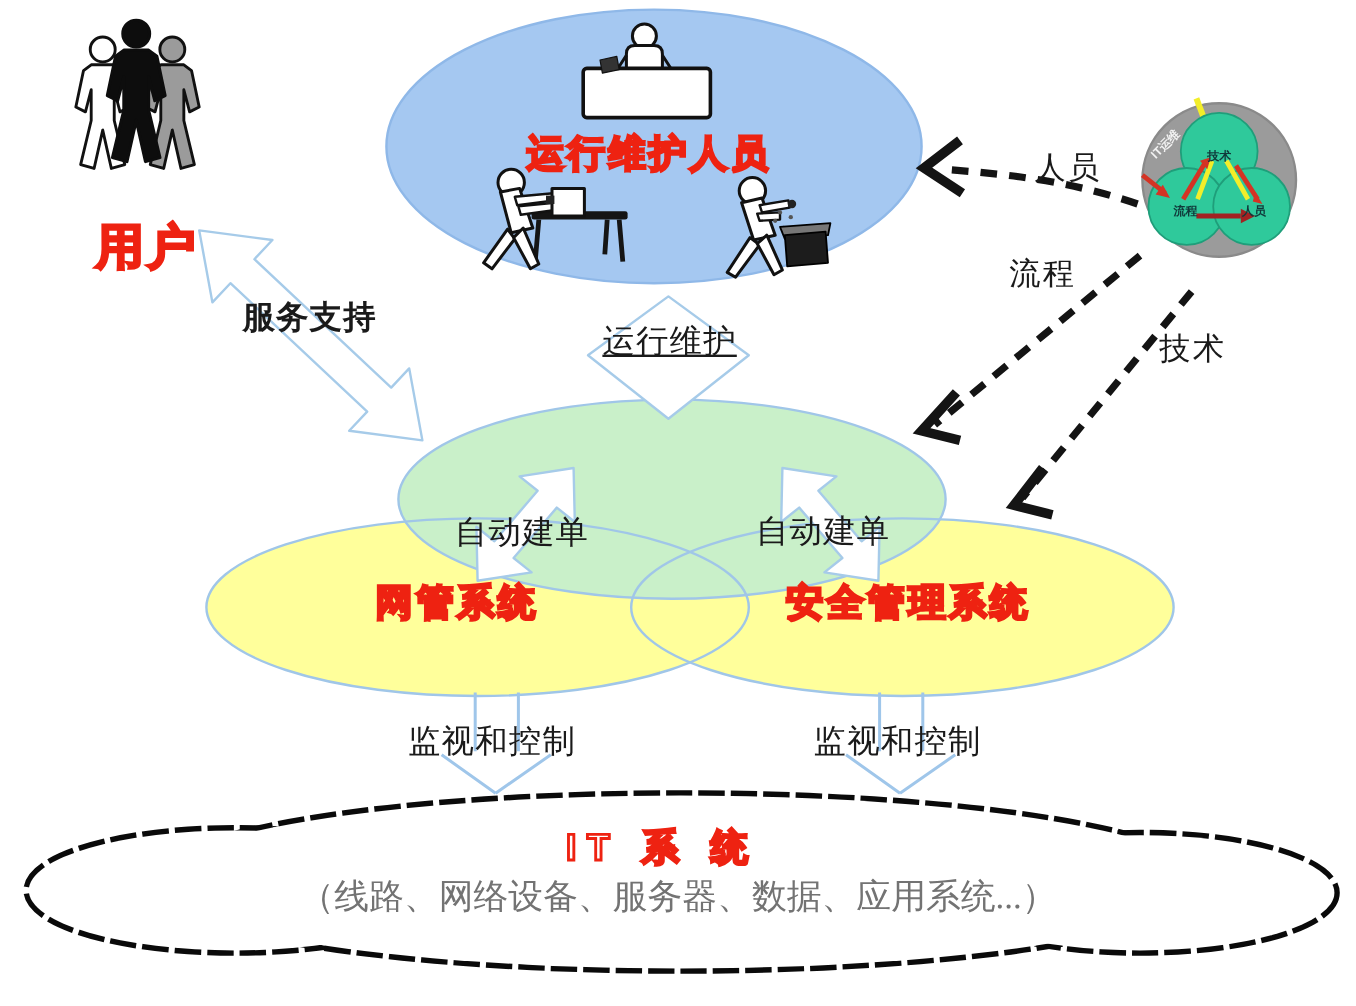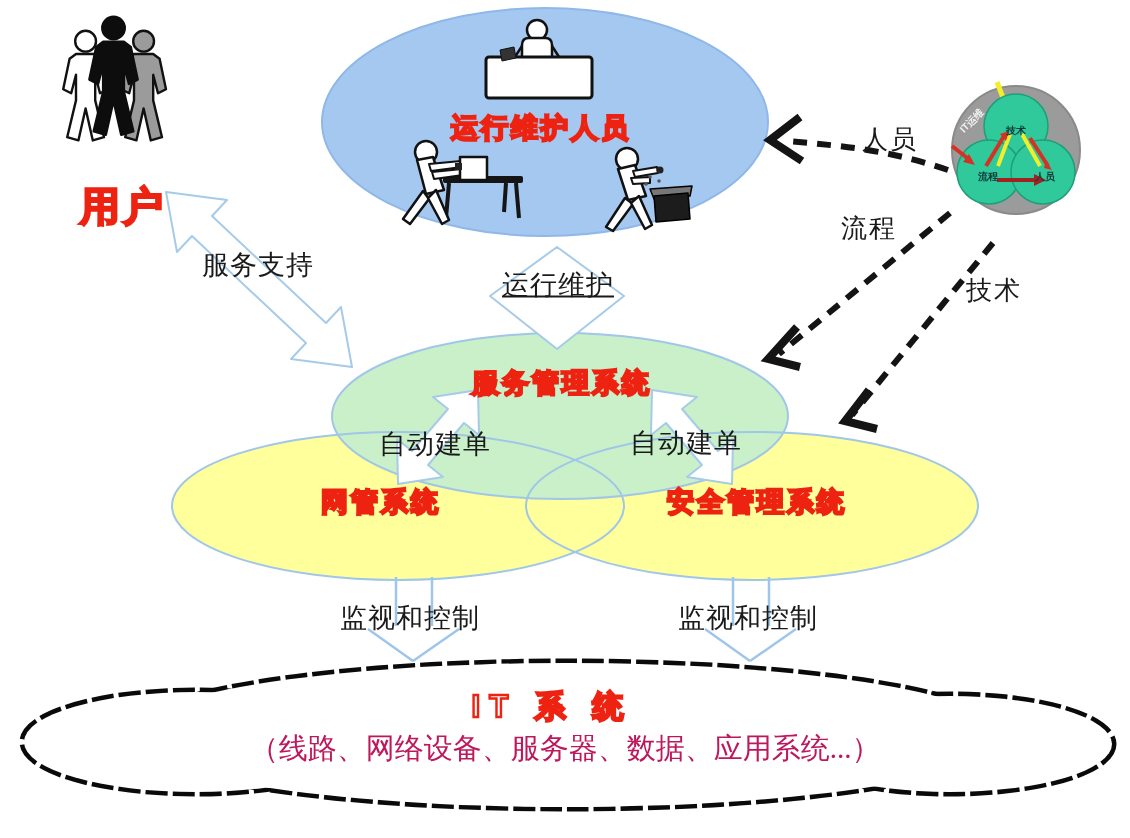--- a/index.html
+++ b/index.html
@@ -3,24 +3,24 @@
 <meta charset="utf-8">
 <style>
   html,body{margin:0;padding:0;background:#fff;}
   #stage{position:relative;width:1130px;height:838px;background:#fff;overflow:hidden;
          font-family:"Liberation Sans", sans-serif;}
   #stage svg{position:absolute;left:0;top:0;}
   .lbl{position:absolute;transform:translate(-50%,-50%);white-space:nowrap;line-height:1;}
   .black-lbl{font-size:27px;color:#1a1a1a;letter-spacing:1px;}
   .small-lbl{font-size:26px;color:#1a1a1a;letter-spacing:2px;}
   .red-outline{font-weight:bold;color:#fff;-webkit-text-stroke:2.4px #ee2211;
-               letter-spacing:3px;font-size:27px;}
+               letter-spacing:3px;font-size:31px;}
   .red-outline.users{font-size:40px;}
   .red-outline.it{font-size:31px;letter-spacing:9px;}
-  .serif-lbl{font-family:"Liberation Serif", serif;font-size:29px;color:#be185d;letter-spacing:0px;}
+  .serif-lbl{font-family:"Liberation Serif", serif;font-size:29px;color:#737373;letter-spacing:0px;}
   .emblem-lbl{font-size:10px;color:#10393a;font-weight:bold;letter-spacing:0;}
   .emblem-title{font-size:10px;color:#f2f2f2;font-weight:bold;
                 transform:translate(-50%,-50%) rotate(-45deg);}
 </style>
 </head>
 <body>
 
 <div id="stage">
 
 <svg width="1130" height="838" viewBox="0 0 1130 838">
@@ -132,27 +132,26 @@
     <polygon points="1044,168 1052,170 1046,160" fill="#d43324"></polygon>
     <path d="M997,180 L1034,180" stroke="#a22222" stroke-width="4" fill="none"></path>
     <polygon points="1034,174 1046,180 1034,186" fill="#a22222"></polygon>
     <path d="M952,146 L971,161" stroke="#d43324" stroke-width="4" fill="none"></path>
     <polygon points="975,165 963,162 969,154" fill="#d43324"></polygon>
   </g>
 </svg>
 
 <div class="lbl red-outline users" style="left:123px;top:206px;">用户</div>
 <div class="lbl red-outline" style="left:541px;top:128px;">运行维护人员</div>
-<div class="lbl red-outline" style="left:562px;top:383px;">服务管理系统</div>
 <div class="lbl red-outline" style="left:369px;top:502px;margin-left:12px;">网管系统</div>
 <div class="lbl red-outline" style="left:757px;top:502px;font-family:Liberation Serif, serif;">安全管理系统</div>
 <div class="lbl red-outline it" style="left:552px;top:706px;">IT 系 统</div>
 <div class="lbl serif-lbl" style="left:565px;top:748px;">（线路、网络设备、服务器、数据、应用系统...）</div>
 
-<div class="lbl black-lbl" style="left:258px;top:265px;">服务支持</div>
+<div class="lbl black-lbl" style="left:258px;top:265px;font-weight:bold;">服务支持</div>
 <div class="lbl black-lbl" style="left:558px;top:285px;text-decoration:underline;">运行维护</div>
 <div class="lbl black-lbl" style="left:435px;top:444px;">自动建单</div>
 <div class="lbl black-lbl" style="left:686px;top:443px;">自动建单</div>
 <div class="lbl black-lbl" style="left:410px;top:618px;">监视和控制</div>
 <div class="lbl black-lbl" style="left:748px;top:618px;">监视和控制</div>
 
 <div class="lbl small-lbl" style="left:890px;top:139px;">人员</div>
 <div class="lbl small-lbl" style="left:869px;top:228px;">流程</div>
 <div class="lbl small-lbl" style="left:994px;top:290px;">技术</div>
 

